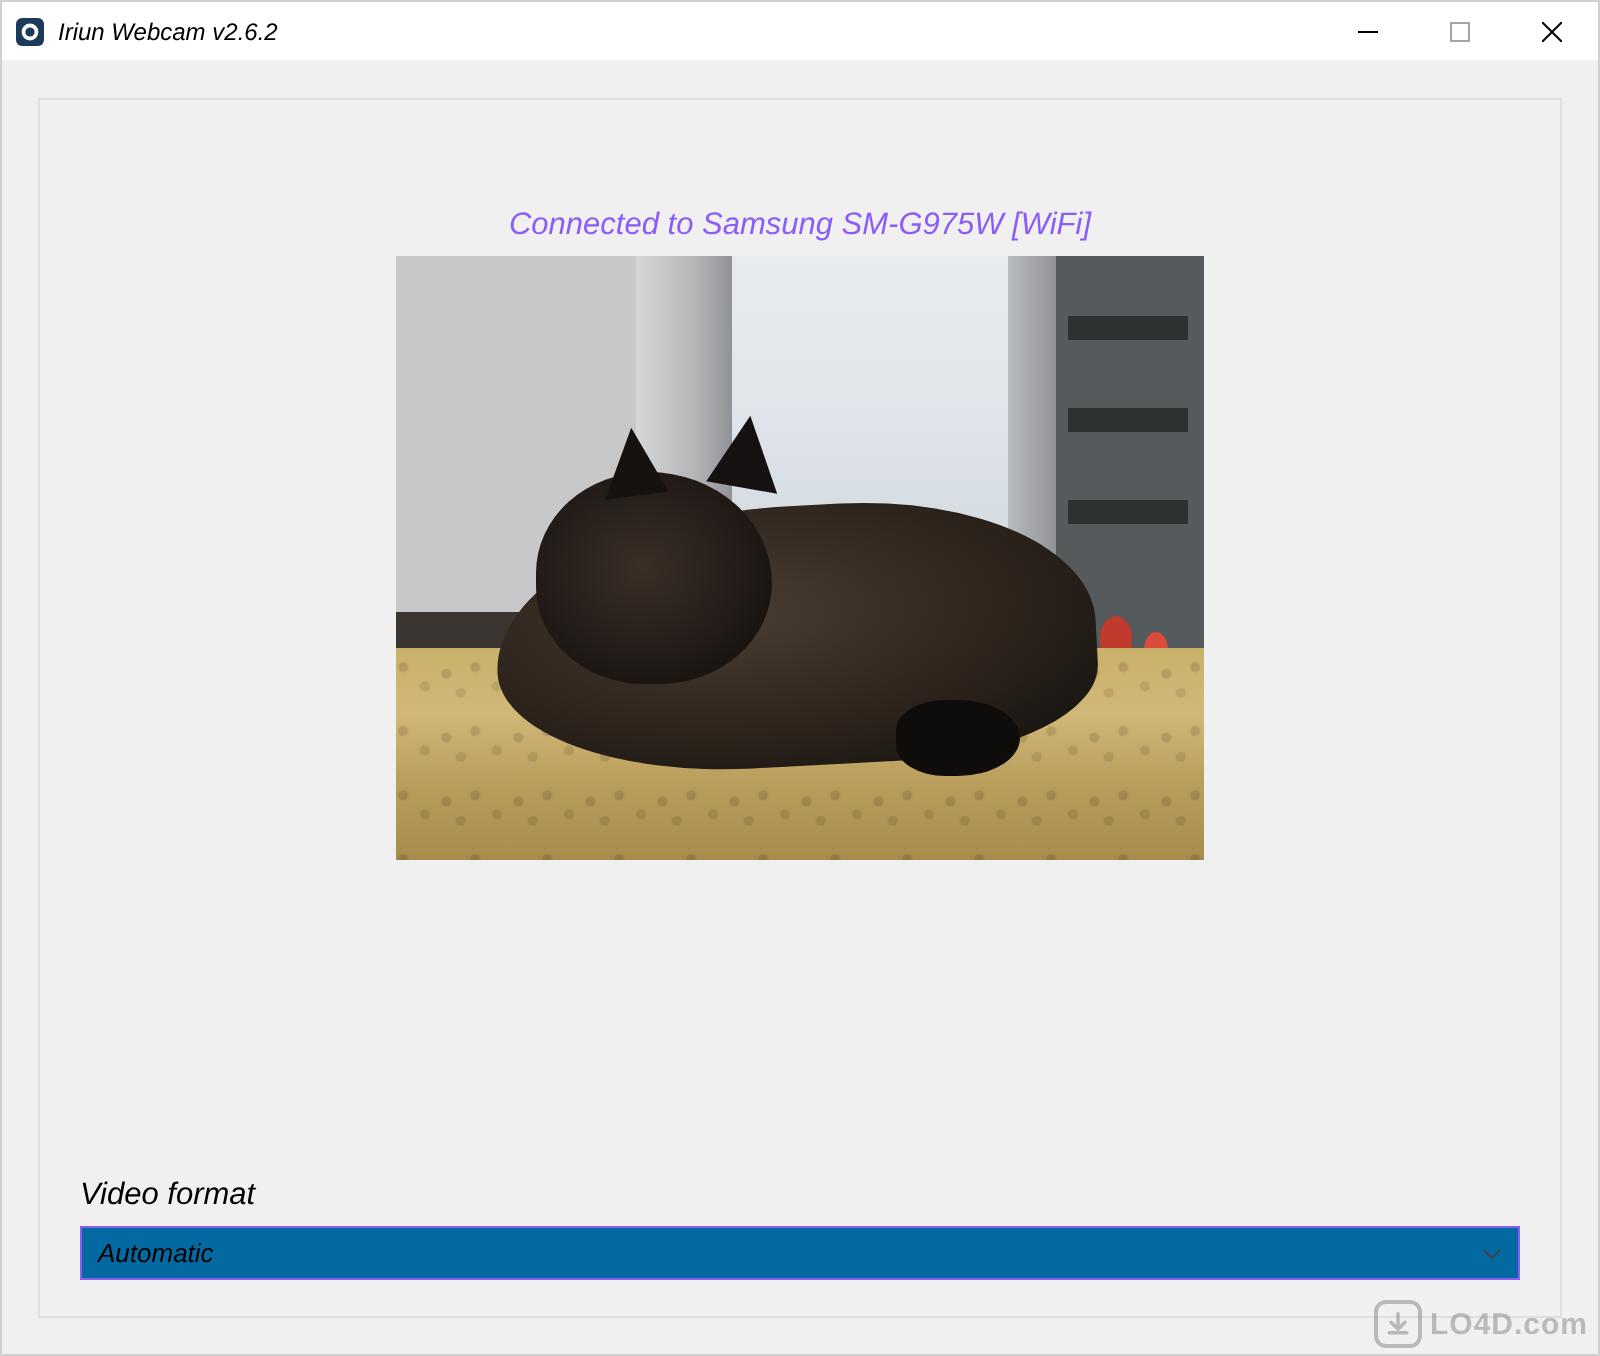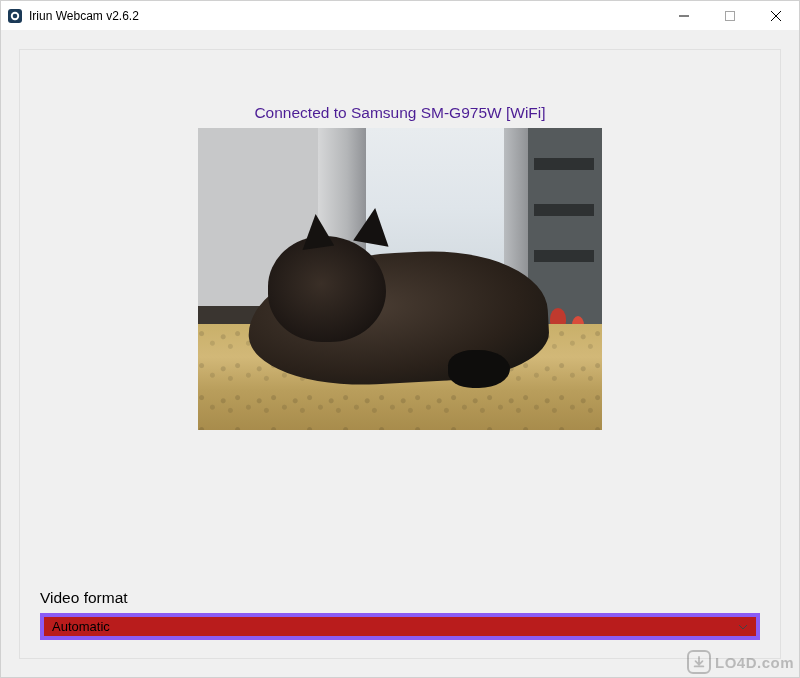--- a/index.html
+++ b/index.html
@@ -15,20 +15,21 @@
       overflow: hidden;
       position: relative;
     }
     .window {
       width: 800px;
       height: 678px;
       background: #ffffff;
       display: flex;
       flex-direction: column;
       border: 1px solid #d0d0d0;
+      font-style: italic;
     }
     .titlebar {
       height: 30px;
       background: #ffffff;
       display: flex;
       align-items: center;
       padding-left: 6px;
       border-bottom: 1px solid #f0f0f0;
     }
     .app-icon {
@@ -82,21 +83,21 @@
     }
     .preview-area {
       flex: 1;
       display: flex;
       flex-direction: column;
       align-items: center;
       padding-top: 34px;
     }
     .status-text {
       font-size: 15.5px;
-      color: #4c1d95;
+      color: #8b5cf6;
       margin-bottom: 6px;
       text-align: center;
     }
     .video-preview {
       width: 404px;
       height: 302px;
       background: #3a3530;
       position: relative;
       overflow: hidden;
     }
@@ -235,22 +236,22 @@
       margin-top: auto;
     }
     .label-text {
       font-size: 15.5px;
       color: #000000;
       margin-top: 24px;
     }
     .select-box {
       width: 100%;
       height: 27px;
-      background: #b91c1c;
-      border: 4px solid #8b5cf6;
+      background: #0369a1;
+      border: 1px solid #8b5cf6;
       display: flex;
       align-items: center;
       padding: 0 8px;
       cursor: pointer;
       position: relative;
     }
     .select-value {
       font-size: 13px;
       color: #000;
       flex: 1;

